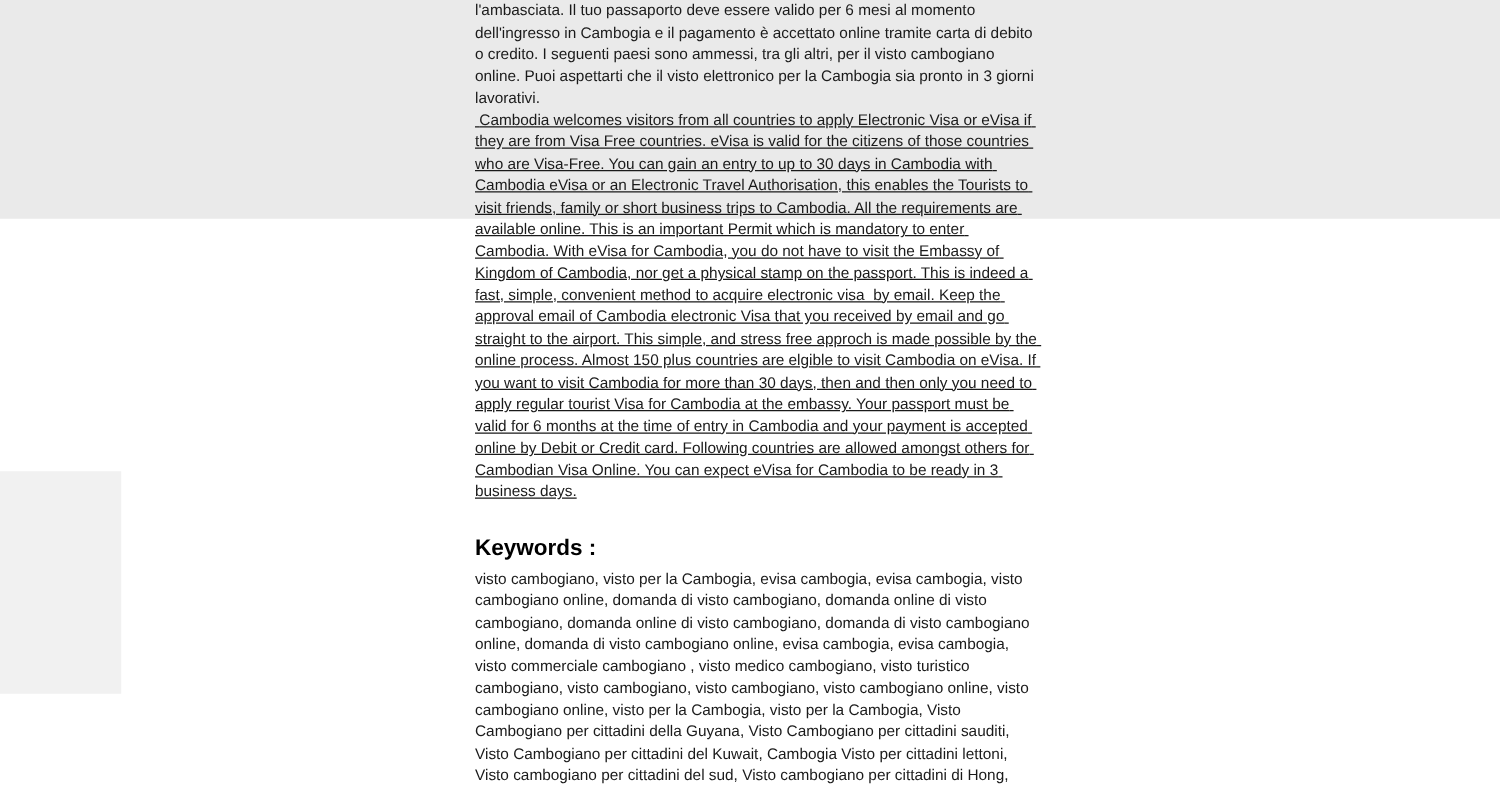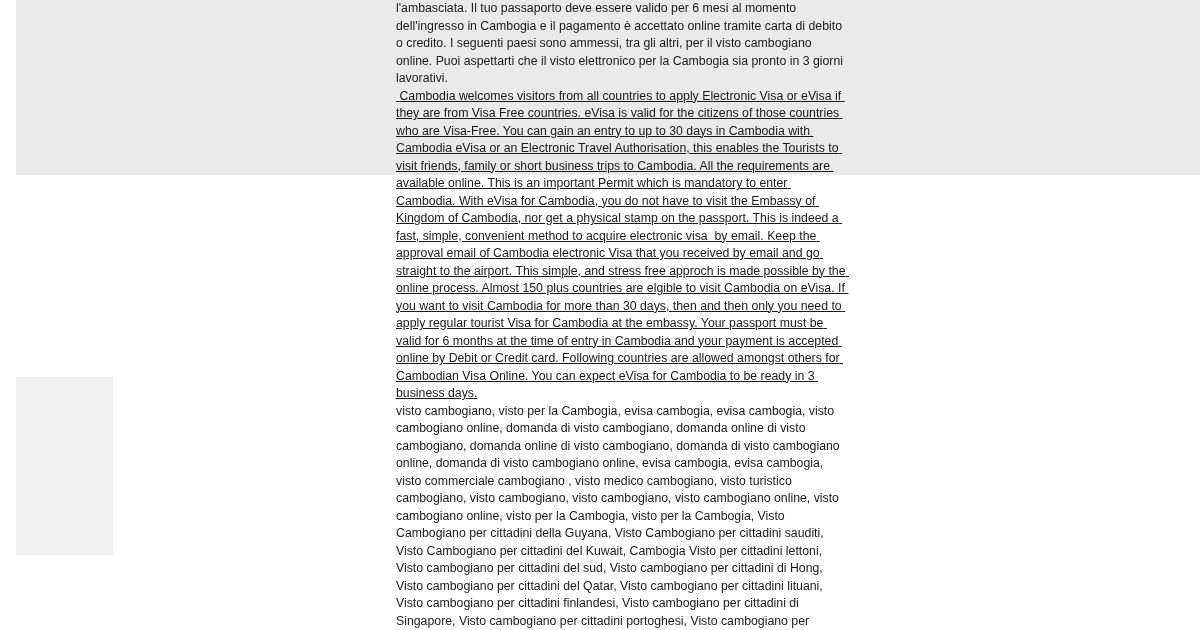--- a/index.html
+++ b/index.html
@@ -27,21 +27,21 @@
   .left-block {
     position: absolute;
     left: 0;
     top: 377px;
     width: 97px;
     height: 178px;
     background: #f1f1f1;
   }
   .page {
     position: absolute;
-    left: 16px;
+    left: 0;
     top: 0;
     width: 1068px;
     height: 630px;
   }
   .content {
     position: absolute;
     left: 380px;
     top: 0;
     width: 452px;
   }
@@ -80,17 +80,18 @@
 
 <div class="page">
 
   <div class="top-band"></div>
   <div class="left-block"></div>
 
   <div class="content">
     <p class="body-text para-it">l'ambasciata. Il tuo passaporto deve essere valido per 6 mesi al momento dell'ingresso in Cambogia e il pagamento è accettato online tramite carta di debito o credito. I seguenti paesi sono ammessi, tra gli altri, per il visto cambogiano online. Puoi aspettarti che il visto elettronico per la Cambogia sia pronto in 3 giorni lavorativi.</p>
     <p class="body-text para-en"> Cambodia welcomes visitors from all countries to apply Electronic Visa or eVisa if they are from Visa Free countries. eVisa is valid for the citizens of those countries who are Visa-Free. You can gain an entry to up to 30 days in Cambodia with Cambodia eVisa or an Electronic Travel Authorisation, this enables the Tourists to visit friends, family or short business trips to Cambodia. All the requirements are available online. This is an important Permit which is mandatory to enter Cambodia. With eVisa for Cambodia, you do not have to visit the Embassy of Kingdom of Cambodia, nor get a physical stamp on the passport. This is indeed a fast, simple, convenient method to acquire electronic visa  by email. Keep the approval email of Cambodia electronic Visa that you received by email and go straight to the airport. This simple, and stress free approch is made possible by the online process. Almost 150 plus countries are elgible to visit Cambodia on eVisa. If you want to visit Cambodia for more than 30 days, then and then only you need to apply regular tourist Visa for Cambodia at the embassy. Your passport must be valid for 6 months at the time of entry in Cambodia and your payment is accepted online by Debit or Credit card. Following countries are allowed amongst others for Cambodian Visa Online. You can expect eVisa for Cambodia to be ready in 3 business days.</p>
 
+    <h2 class="section-title">Keywords :</h2>
 
     <p class="keywords">visto cambogiano, visto per la Cambogia, evisa cambogia, evisa cambogia, visto cambogiano online, domanda di visto cambogiano, domanda online di visto cambogiano, domanda online di visto cambogiano, domanda di visto cambogiano online, domanda di visto cambogiano online, evisa cambogia, evisa cambogia, visto commerciale cambogiano , visto medico cambogiano, visto turistico cambogiano, visto cambogiano, visto cambogiano, visto cambogiano online, visto cambogiano online, visto per la Cambogia, visto per la Cambogia, Visto Cambogiano per cittadini della Guyana, Visto Cambogiano per cittadini sauditi, Visto Cambogiano per cittadini del Kuwait, Cambogia Visto per cittadini lettoni, Visto cambogiano per cittadini del sud, Visto cambogiano per cittadini di Hong, Visto cambogiano per cittadini del Qatar, Visto cambogiano per cittadini lituani, Visto cambogiano per cittadini finlandesi, Visto cambogiano per cittadini di Singapore, Visto cambogiano per cittadini portoghesi, Visto cambogiano per Cittadini di Puerto, Visto Cambogia per cittadini Uniti, Visto Cambogia per cittadini delle Bahamas, Visto Cambogia per cittadini sloveni, Visto Cambogia per cittadini francesi, Visto Cambogia per cittadini tedeschi, Visto Cambogia per cittadini Panama, Visto Cambogia per cittadini irlandesi, Visto Cambogia per cittadini svedesi , Visto Cambogia per cittadini norvegesi , Visto Cambogia per cittadini delle Bermuda , Visto Cambogia per cittadini dell'Austria , Visto Cambogia per cittadini lussemburghesi , Visto Cambogia per cittadini islandesi , Visto Cambogia per cittadini dell'Estonia , Visto Cambogia per cittadini del Bahrain , Visto Cambogia per cittadini olandesi , Cambogia Visto per cittadini spagnoli Visto Cambogia per cittadini degli Stati Uniti, Visto Cambogia per</p>
   </div>
 
 </div>
 
 </body></html>

